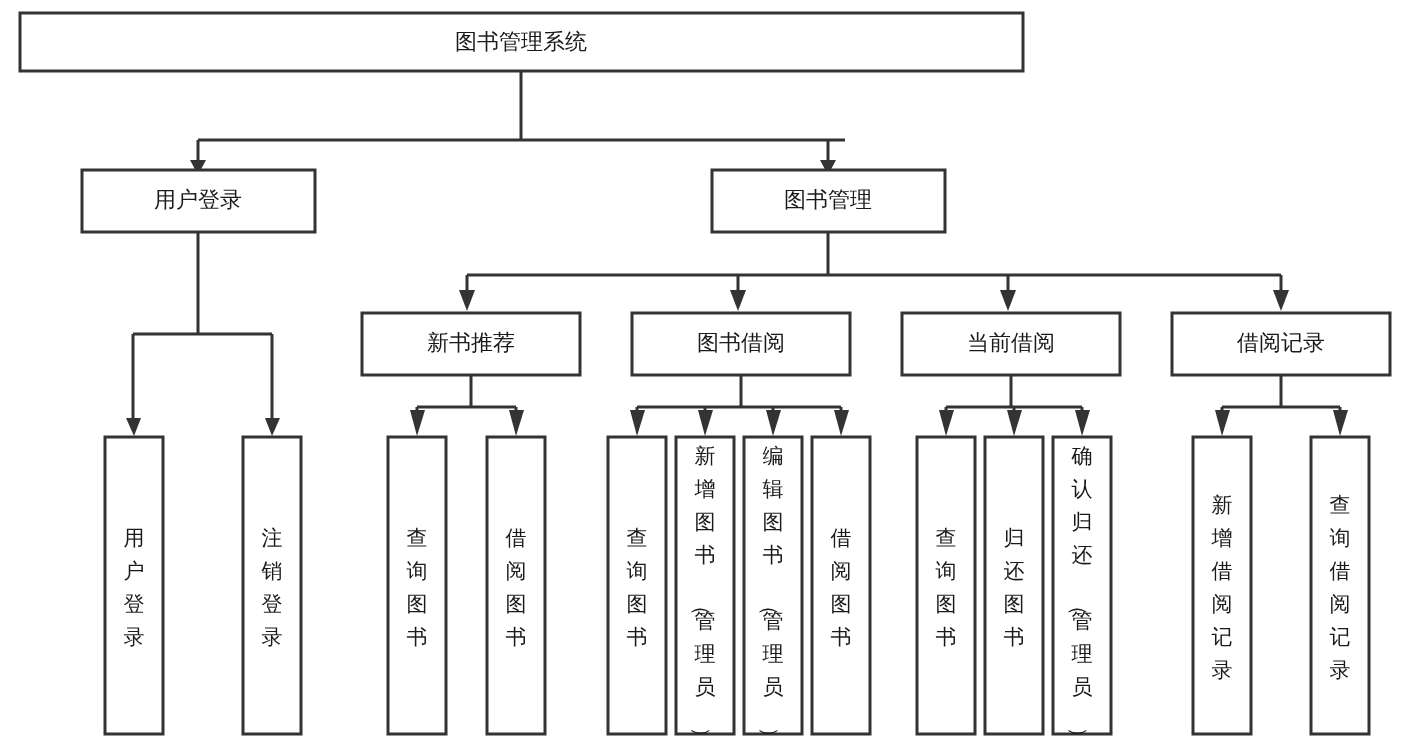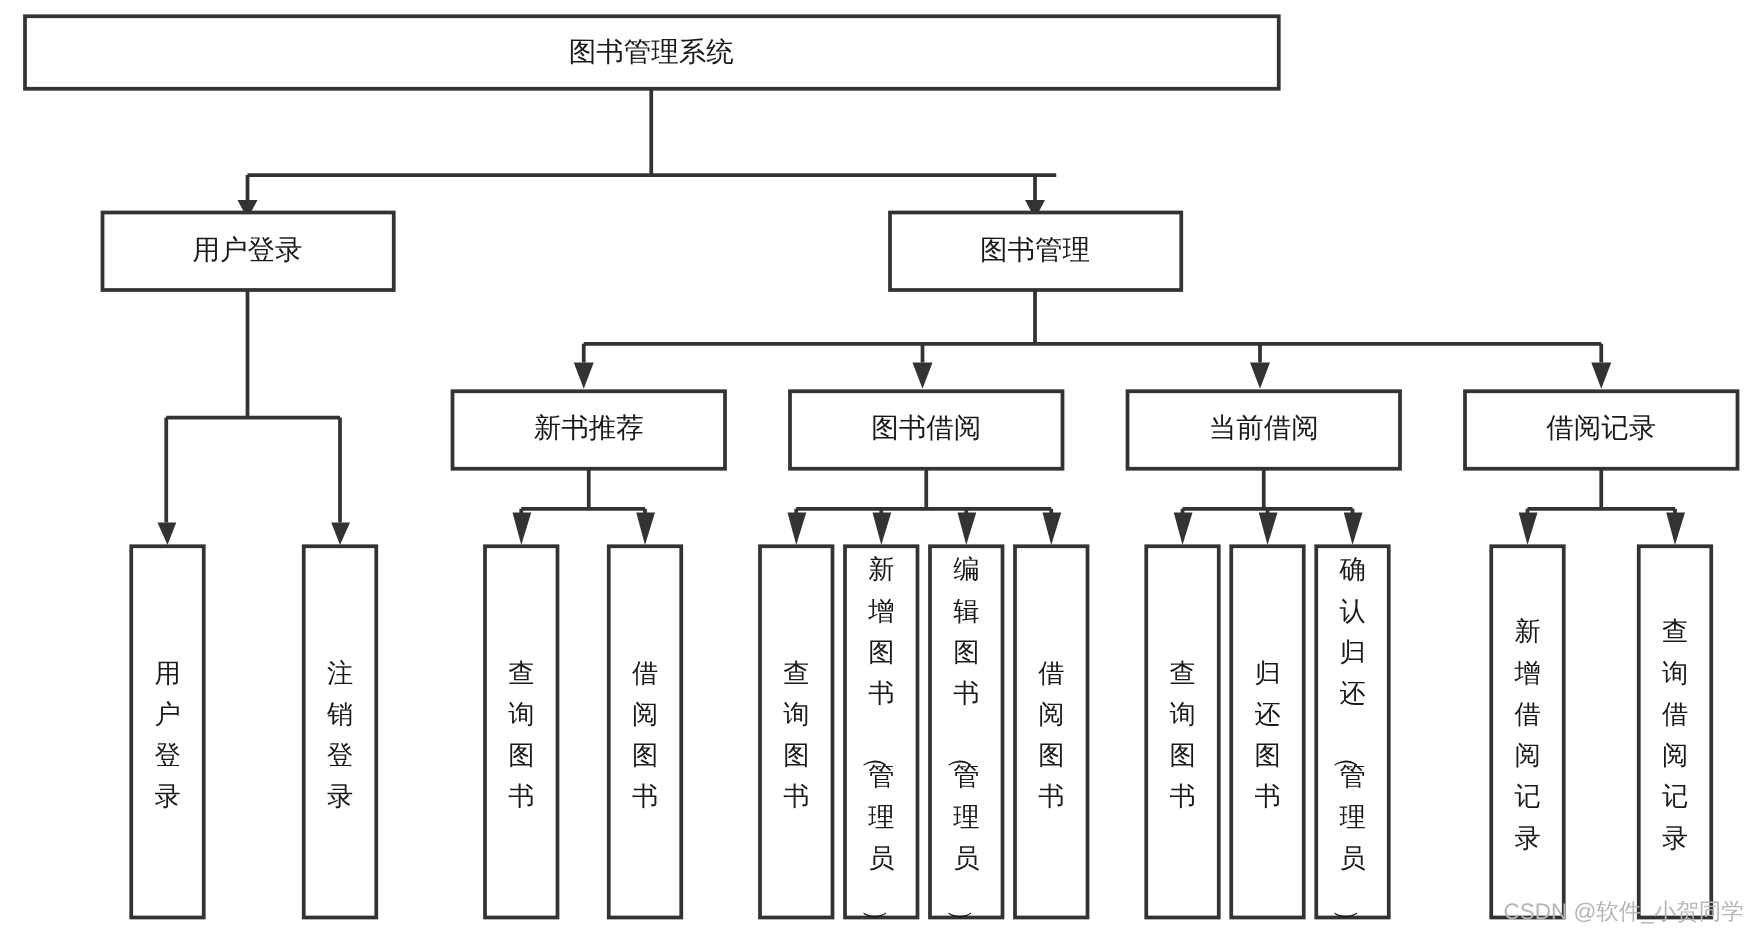--- a/index.html
+++ b/index.html
@@ -196,14 +196,13 @@
           <rect class="node-rect" x="1193" y="437" width="58" height="297"></rect>
           <text class="node-label-v" x="1222" y="512.24"><tspan x="1222" dy="0">新</tspan><tspan x="1222" dy="33">增</tspan><tspan x="1222" dy="33">借</tspan><tspan x="1222" dy="33">阅</tspan><tspan x="1222" dy="33">记</tspan><tspan x="1222" dy="33">录</tspan></text>
         </g>
         <g>
           <rect class="node-rect" x="1311" y="437" width="58" height="297"></rect>
           <text class="node-label-v" x="1340" y="512.24"><tspan x="1340" dy="0">查</tspan><tspan x="1340" dy="33">询</tspan><tspan x="1340" dy="33">借</tspan><tspan x="1340" dy="33">阅</tspan><tspan x="1340" dy="33">记</tspan><tspan x="1340" dy="33">录</tspan></text>
         </g>
       </g>
   </svg>
 
-  <div class="watermark">CSDN @软件_小贺同学</div>
 </div>
 
 </body></html>

